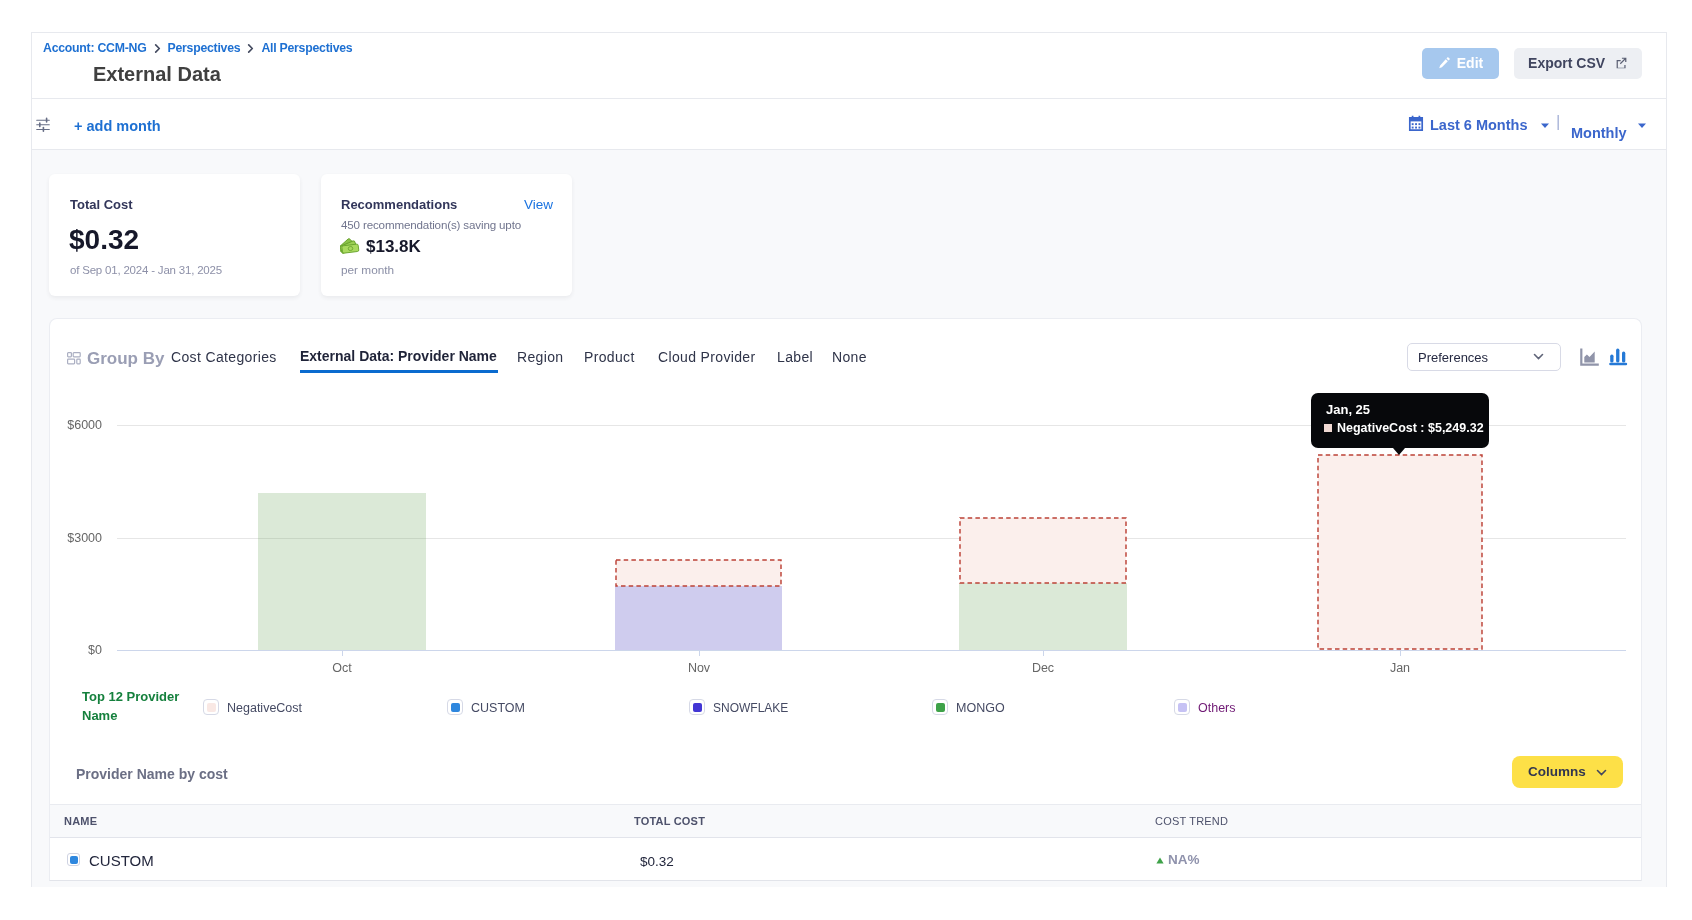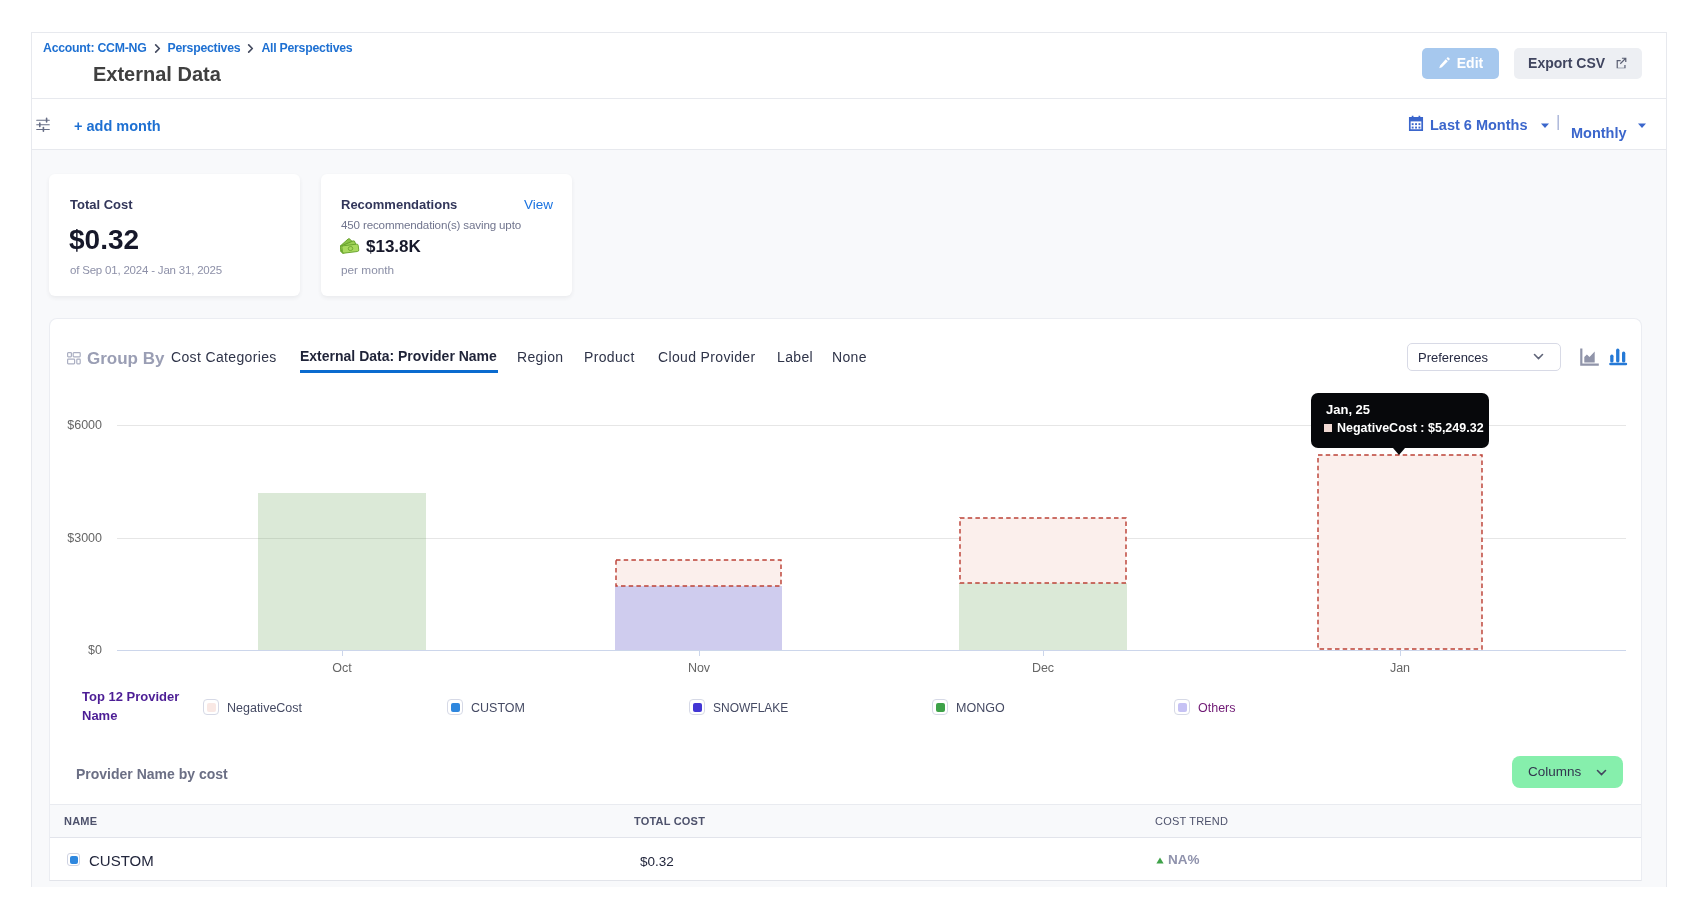--- a/index.html
+++ b/index.html
@@ -161,21 +161,21 @@
       <text x="52" y="39" text-anchor="end">$6000</text>
       <text x="52" y="152" text-anchor="end">$3000</text>
       <text x="52" y="264" text-anchor="end">$0</text>
       <text x="292" y="282" text-anchor="middle">Oct</text>
       <text x="649" y="282" text-anchor="middle">Nov</text>
       <text x="993" y="282" text-anchor="middle">Dec</text>
       <text x="1350" y="282" text-anchor="middle">Jan</text>
     </g>
   </svg>
 
-  <div class="abs" style="left:32px;top:368px;width:120px;font-size:13px;font-weight:bold;color:#4c1d95;line-height:19px;">Top 12 Provider<br>Name</div>
+  <div class="abs" style="left:32px;top:368px;width:120px;font-size:13px;font-weight:bold;color:#15803d;line-height:19px;">Top 12 Provider<br>Name</div>
   <div class="abs" style="left:153px;top:380px;width:16px;height:16px;border:1px solid #d6d9e6;border-radius:4px;background:#fff;">
       <div style="position:absolute;left:2.5px;top:2.5px;width:9px;height:9px;border-radius:2px;background:#f9e8e4;"></div>
     </div>
   <div class="abs" style="left:177px;top:382px;font-size:12.5px;color:#454a63;">NegativeCost</div>
   <div class="abs" style="left:397px;top:380px;width:16px;height:16px;border:1px solid #d6d9e6;border-radius:4px;background:#fff;">
       <div style="position:absolute;left:2.5px;top:2.5px;width:9px;height:9px;border-radius:2px;background:#2e87de;"></div>
     </div>
   <div class="abs" style="left:421px;top:382px;font-size:12.5px;color:#454a63;">CUSTOM</div>
   <div class="abs" style="left:639px;top:380px;width:16px;height:16px;border:1px solid #d6d9e6;border-radius:4px;background:#fff;">
       <div style="position:absolute;left:2.5px;top:2.5px;width:9px;height:9px;border-radius:2px;background:#4336d4;"></div>
@@ -184,21 +184,21 @@
   <div class="abs" style="left:882px;top:380px;width:16px;height:16px;border:1px solid #d6d9e6;border-radius:4px;background:#fff;">
       <div style="position:absolute;left:2.5px;top:2.5px;width:9px;height:9px;border-radius:2px;background:#3ea249;"></div>
     </div>
   <div class="abs" style="left:906px;top:382px;font-size:12.5px;color:#454a63;">MONGO</div>
   <div class="abs" style="left:1124px;top:380px;width:16px;height:16px;border:1px solid #d6d9e6;border-radius:4px;background:#fff;">
       <div style="position:absolute;left:2.5px;top:2.5px;width:9px;height:9px;border-radius:2px;background:#c6c2f4;"></div>
     </div>
   <div class="abs" style="left:1148px;top:382px;font-size:12.5px;color:#701a75;">Others</div>
 
   <div class="abs" style="left:26px;top:447px;font-size:14px;font-weight:bold;color:#6b6f85;">Provider Name by cost</div>
-  <div class="abs" style="left:1462px;top:437px;width:111px;height:32px;background:#86efac;border-radius:8px;">
+  <div class="abs" style="left:1462px;top:437px;width:111px;height:32px;background:#fde047;border-radius:8px;font-weight:bold;">
     <div style="position:absolute;left:16px;top:8px;font-size:13.5px;color:#32364f;">Columns</div>
     <svg style="position:absolute;left:84px;top:13px;" width="11" height="8" viewBox="0 0 11 8">
         <path d="M1.5 1.5l4 4 4-4" fill="none" stroke="#42465e" stroke-width="1.6" stroke-linecap="round"></path>
       </svg>
   </div>
 
   <div class="abs" style="left:0;top:485px;width:1591px;height:34px;background:#f8f9fb;border-top:1px solid #e9ebf0;border-bottom:1px solid #e2e4eb;"></div>
   <div class="abs" style="left:14px;top:496px;font-size:11px;font-weight:bold;letter-spacing:0.2px;color:#4e526c;">NAME</div>
   <div class="abs" style="left:584px;top:496px;font-size:11px;font-weight:bold;letter-spacing:0.2px;color:#4e526c;">TOTAL COST</div>
   <div class="abs" style="left:1059px;top:496px;font-size:11px;font-weight:normal;letter-spacing:0.2px;color:#4e526c;margin-left:46px;">COST TREND</div>

